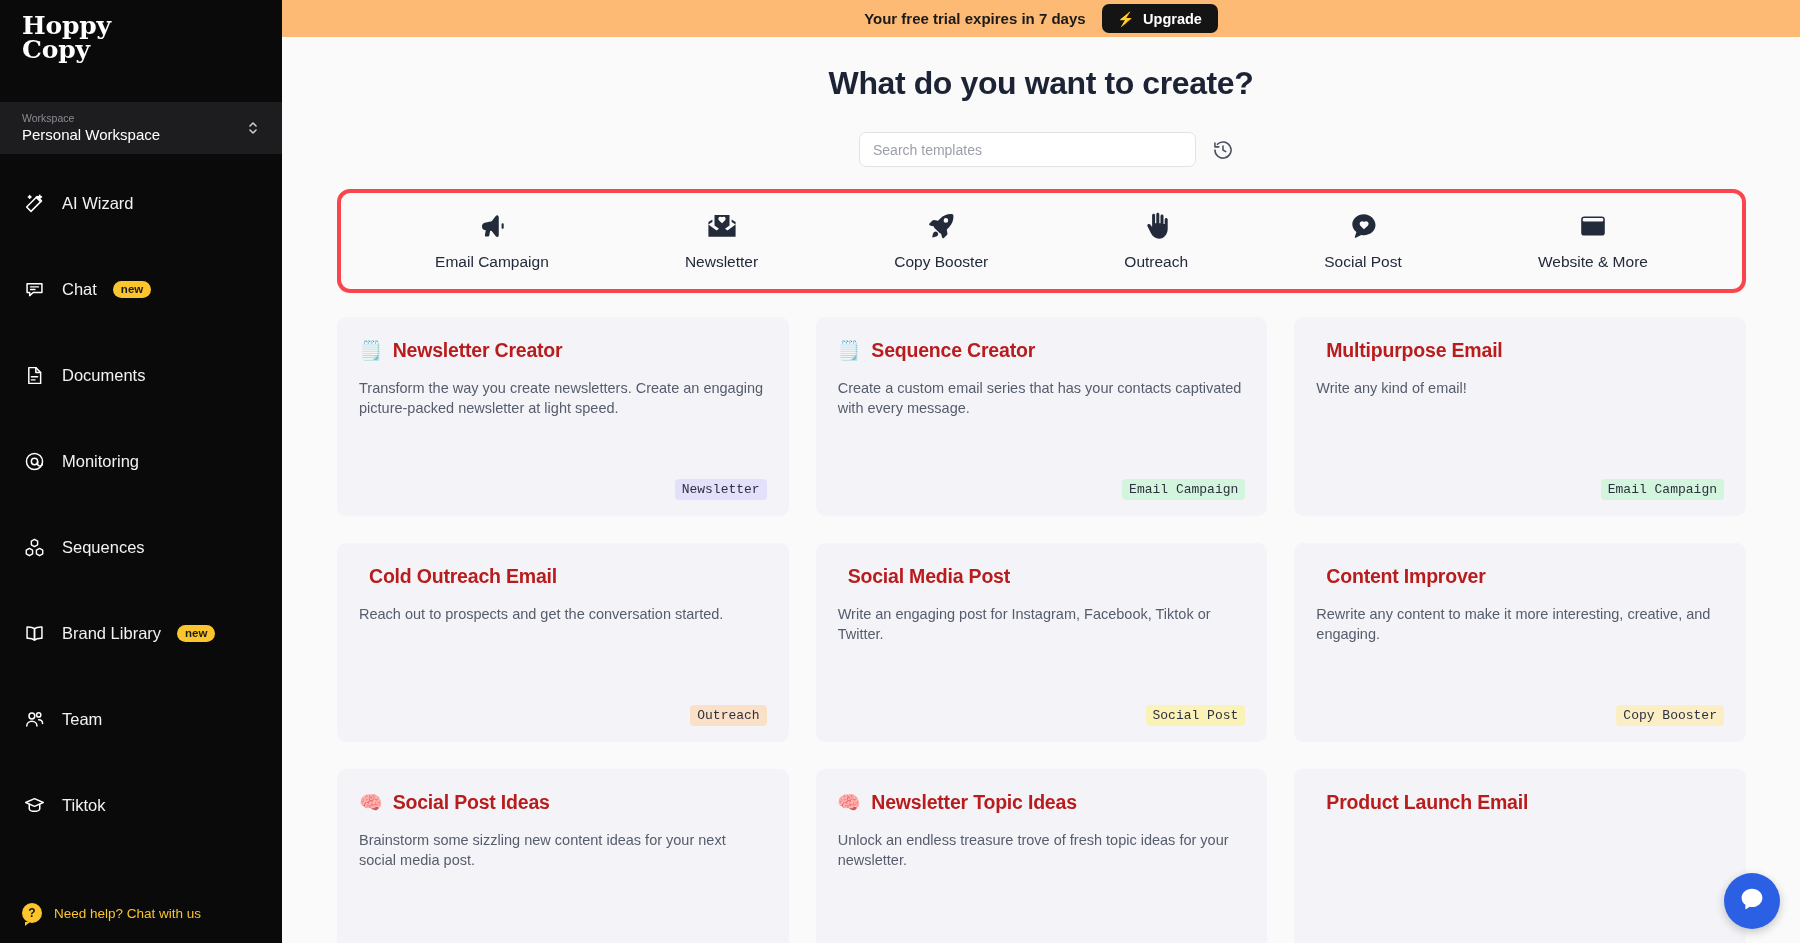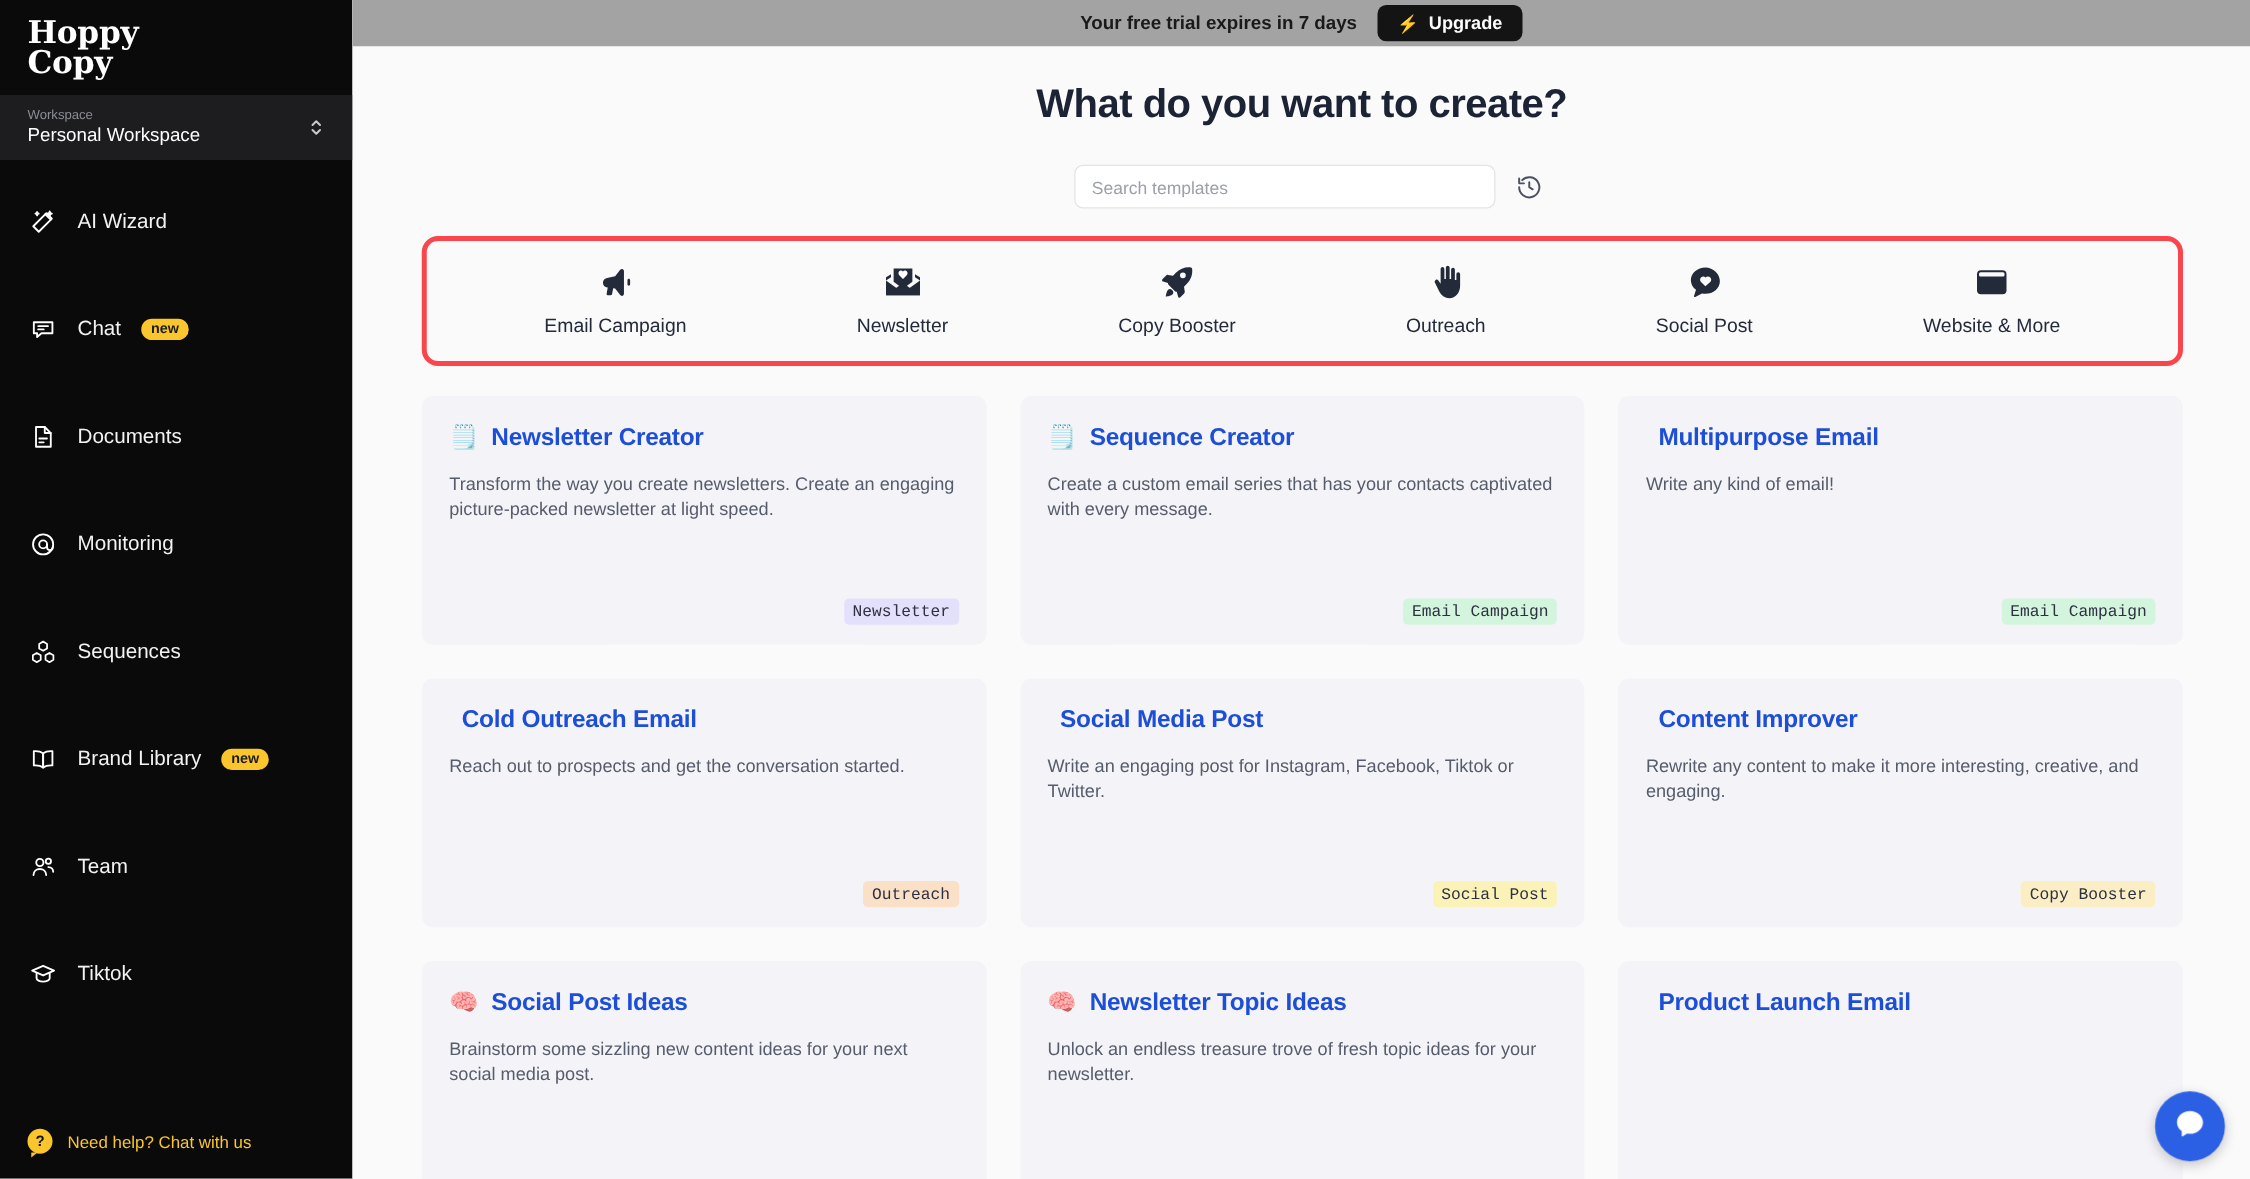--- a/index.html
+++ b/index.html
@@ -30,20 +30,21 @@
     font-size: 25px;
     line-height: 0.96;
     letter-spacing: -0.2px;
   }
   .workspace {
     background: #1d1d1f;
     height: 52px;
     padding: 6px 22px 6px 22px;
     display: flex; align-items: center; justify-content: space-between;
     cursor: pointer;
+    margin-top: 26px;
   }
   .workspace-label {
     color: #8b8d94; font-size: 10.5px; line-height: 13px;
   }
   .workspace-value {
     color: #ffffff; font-size: 15px; line-height: 19px;
   }
   .chev { color: #c9cace; display: flex; align-items: center; }
 
   .nav { padding-top: 26px; display: flex; flex-direction: column; gap: 40px; }
@@ -79,21 +80,21 @@
     content: ""; position: absolute; bottom: -3px; left: 3px;
     border-left: 5px solid #fbc52d;
     border-bottom: 4px solid transparent;
   }
   .help-text { color: #fbc52d; font-size: 13.5px; }
 
   
   .main { flex: 1; height: 943px; overflow: hidden; position: relative; background: #fafafa; }
 
   .trial-banner {
-    height: 37px; background: #a3a3a3;
+    height: 37px; background: #fdba74;
     display: flex; align-items: center; justify-content: center;
     gap: 16px;
   }
   .trial-text { font-size: 15px; font-weight: bold; color: #1a1a1a; }
   .upgrade-btn {
     background: #141414; color: #fff;
     border-radius: 7px; height: 29px;
     padding: 0 16px;
     display: flex; align-items: center; gap: 8px;
     font-size: 14.5px; font-weight: bold;
@@ -161,21 +162,21 @@
     display: flex; flex-direction: column;
     cursor: pointer;
     position: relative;
   }
   .card-head {
     display: flex; align-items: center; gap: 10px;
     margin-bottom: 16px;
   }
   .card-emoji { font-size: 19px; line-height: 1; }
   .card-title {
-    font-size: 19.5px; font-weight: bold; color: #1d4ed8;
+    font-size: 19.5px; font-weight: bold; color: #b91c1c;
     letter-spacing: -0.2px;
   }
   .card-desc {
     font-size: 14.5px; color: #555c6b; line-height: 1.38;
   }
   .card-badge-row {
     margin-top: auto; display: flex; justify-content: flex-end;
   }
   .card-badge {
     font-family: "Liberation Mono", monospace;

